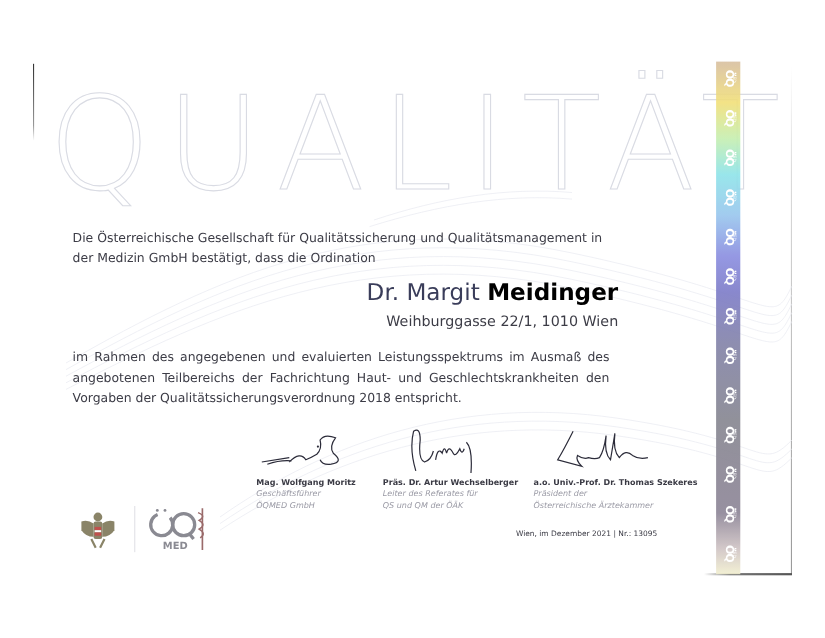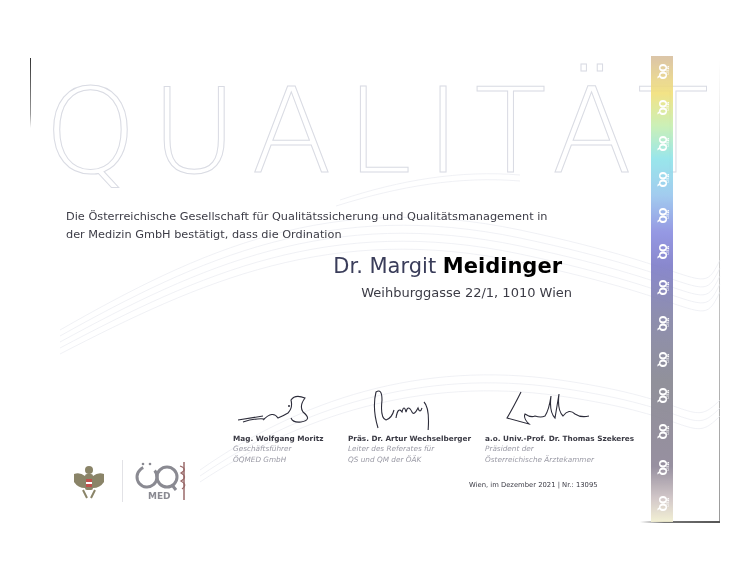--- a/index.html
+++ b/index.html
@@ -31,21 +31,21 @@
   }
   .guilloche { position:absolute; left:0; top:0; width:750px; height:580px; pointer-events:none; }
   .intro {
     position:absolute; left:66px; top:208px; width:560px; font-size:11.3px; line-height:18px; color:#3c3c46;
   }
   .name {
     position:absolute; right:129px; top:254px; font-size:21px; color:#3a3d5a; white-space:nowrap;
   }
   .name b { font-weight:bold; color:#000000; }
   .address {
-    position:absolute; right:119px; top:285px; font-size:13px; color:#3c3c46; white-space:nowrap;text-align:right;
+    position:absolute; right:129px; top:285px; font-size:13px; color:#3c3c46; white-space:nowrap;text-align:right;
   }
   .body-text {
     position:absolute; left:66px; top:316px; width:488px; font-size:11.3px; line-height:18.5px;
     color:#3c3c46; text-align:justify;
   }
   .sig { position:absolute; }
   .sig .signature { height:42px; position:relative; }
   .sig .nm { font-size:7.3px; font-weight:bold; color:#3a3a44; white-space:nowrap; }
   .sig .role { font-size:7.3px; font-style:italic; color:#9a9aa5; line-height:11px; white-space:nowrap; }
   .date-line { position:absolute; left:469px; top:481px; font-size:6.8px; font-weight:normal; color:#3a3a44; white-space:nowrap; }
@@ -91,20 +91,21 @@
     <div>Die Österreichische Gesellschaft für Qualitätssicherung und Qualitätsmanagement in</div>
     <div>der Medizin GmbH bestätigt, dass die Ordination</div>
   </div>
 
   <div class="name">
     <span>Dr. Margit</span>
     <b>Meidinger</b>
   </div>
   <div class="address">Weihburggasse 22/1, 1010 Wien</div>
 
+  <div class="body-text">im Rahmen des angegebenen und evaluierten Leistungsspektrums im Ausmaß des angebotenen Teilbereichs der Fachrichtung Haut- und Geschlechtskrankheiten den Vorgaben der Qualitätssicherungsverordnung 2018 entspricht.</div>
 
   <div class="sig" style="left:348px; top:388px;">
     <svg class="signature" width="110" height="42">
       <path d="M30 40 Q24 20 28 4 Q34 0 34 12 Q32 30 38 32 Q44 30 46 22 M48 30 Q50 18 54 24 Q56 16 58 24 Q60 16 64 24 Q66 28 70 20 Q72 26 74 20 M76 14 Q82 20 80 44" fill="none" stroke="#2c2c3a" stroke-width="1.1"></path>
     </svg>
     <div class="nm">Präs. Dr. Artur Wechselberger</div>
     <div class="role">Leiter des Referates für</div>
     <div class="role">QS und QM der ÖÄK</div>
   </div>
 

